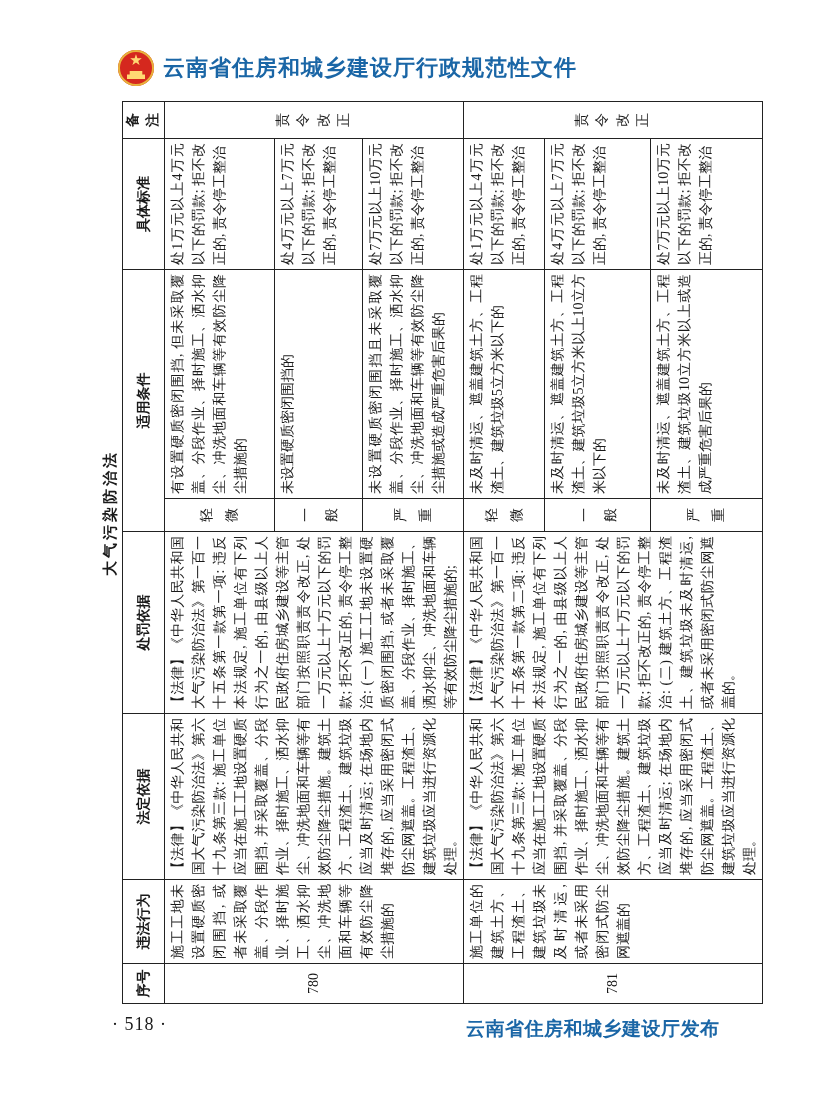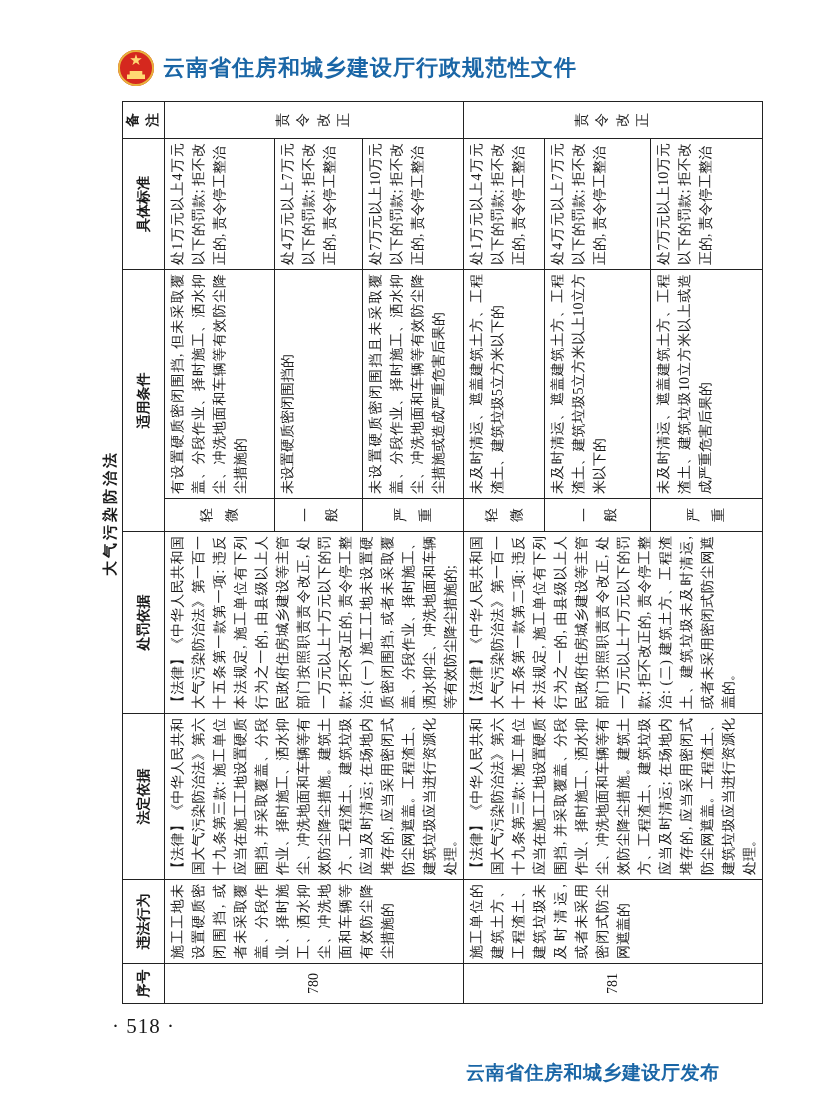--- a/index.html
+++ b/index.html
@@ -25,22 +25,22 @@
   table.reg th,table.reg td{border:1px solid #222;padding:2px 4px;overflow:hidden;}
   table.reg th{font-weight:bold;text-align:center;vertical-align:middle;padding:0 2px;}
   td.ct{vertical-align:top;text-align:justify;}
   td.mid{vertical-align:middle;text-align:center;}
   .vtext{display:inline-block;width:1em;word-break:break-all;line-height:1.45;text-align:center;}
   .vtext.sev{line-height:1.8;}
   tr.h-head{height:36px;}
   tr.r0a{height:110px;} tr.r0b{height:87px;} tr.r0c{height:100px;}
   tr.r1a{height:64px;}  tr.r1b{height:88px;} tr.r1c{height:93px;}
   
-  .page-num{position:absolute;left:112px;top:1014px;font-size:21px;letter-spacing:1px;}
-  .publisher{position:absolute;left:466px;top:1016px;font-size:19px;font-weight:bold;color:#1a66a6;letter-spacing:0.5px;margin-top:44px;}
+  .page-num{position:absolute;left:112px;top:1014px;font-size:18px;letter-spacing:1px;}
+  .publisher{position:absolute;left:466px;top:1016px;font-size:19px;font-weight:bold;color:#1a66a6;letter-spacing:0.5px;}
 </style>
 </head>
 <body>
 
 <div class="doc-header">
   <div class="emblem">
     <div class="star">★</div>
     <div class="gate"></div>
   </div>
   <div class="doc-title">云南省住房和城乡建设厅行政规范性文件</div>

